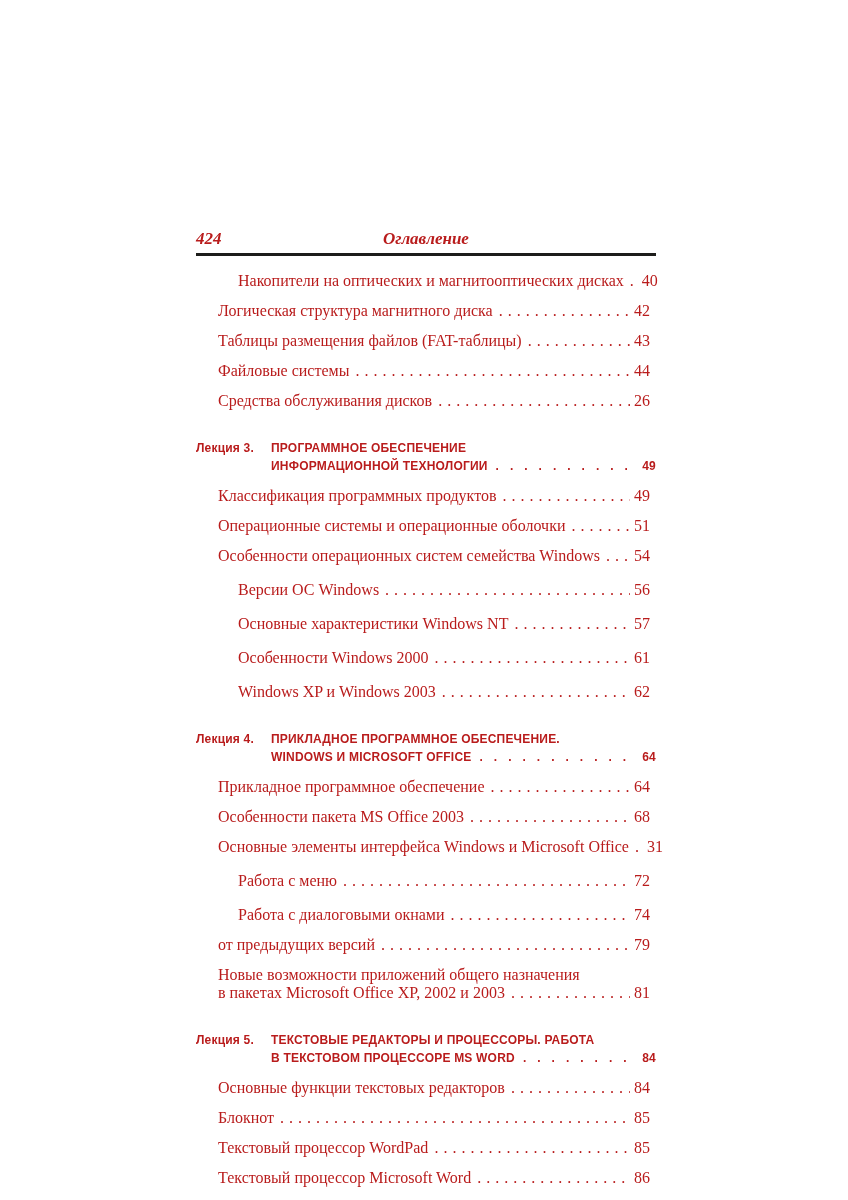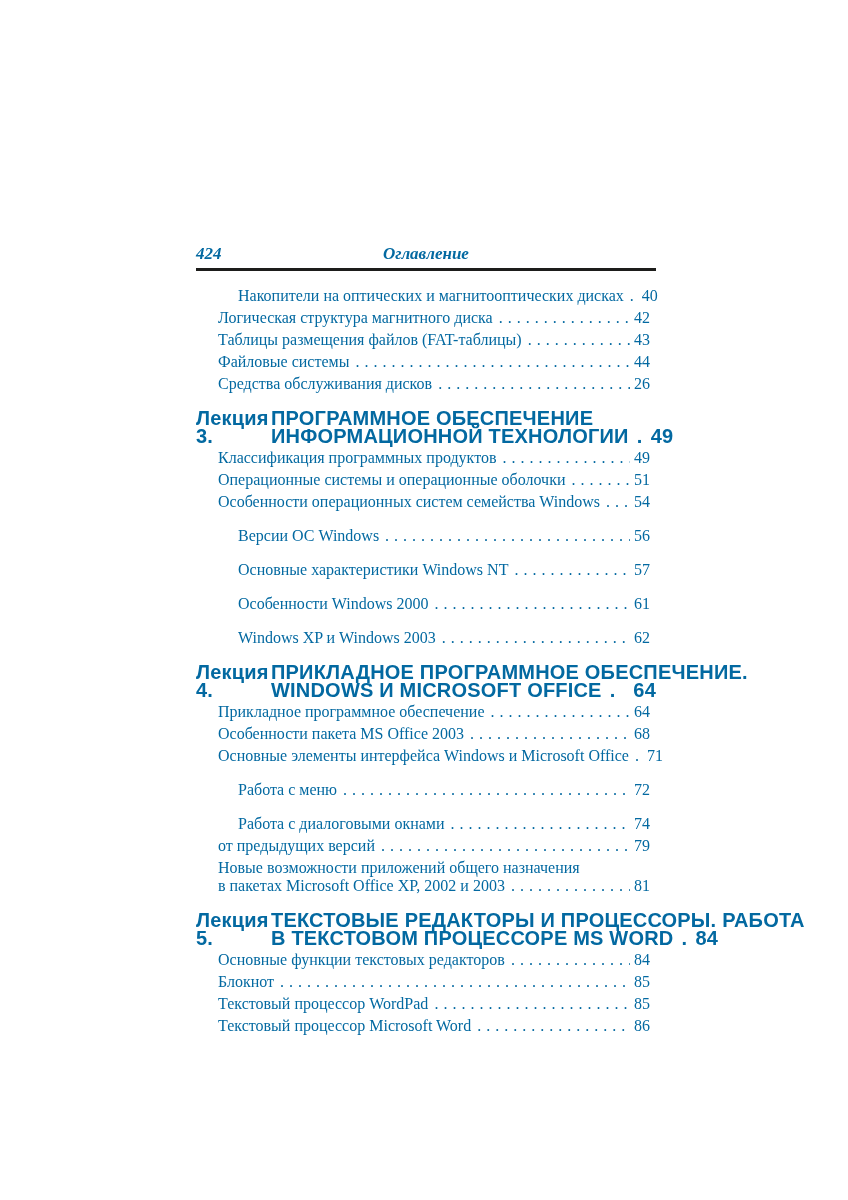--- a/index.html
+++ b/index.html
@@ -4,21 +4,21 @@
 <style>
   html, body { margin: 0; padding: 0; background: #ffffff; }
   .page {
     position: relative;
     width: 848px;
     height: 1200px;
     background: #ffffff;
     margin: 0 auto;
     overflow: hidden;
     font-family: "Liberation Serif", serif;
-    color: #0369a1;
+    color: #b91c1c;
   }
   .content {
     position: absolute;
     left: 196px;
     top: 230px;
     width: 460px;
   }
 
   
   .page-header {
@@ -26,29 +26,29 @@
     grid-template-columns: 1fr auto 1fr;
     align-items: baseline;
     border-bottom: 3px solid #1d1d1b;
     padding-bottom: 5px;
     font-style: italic;
     font-weight: bold;
     font-size: 17px;
     line-height: 18px;
   }
   .header-page-number { justify-self: start; }
-  .header-title { justify-self: center; margin-top: 15px; }
+  .header-title { justify-self: center; }
 
   
   .toc-list { margin-top: 11px; }
 
   .toc-entry {
     font-size: 16px;
     line-height: 18px;
-    margin-top: 4px;
+    margin-top: 12px;
   }
   .toc-entry.level-1 { padding-left: 22px; }
   .toc-entry.level-2 { padding-left: 42px; margin-top: 16px; }
 
   .entry-line { display: flex; align-items: baseline; }
   .entry-text { white-space: nowrap; }
 
   .leader {
     flex: 1 1 0;
     overflow: hidden;
@@ -58,25 +58,25 @@
     min-width: 8px;
   }
   .page-num {
     flex-shrink: 0;
     min-width: 22px;
   }
 
   
   .toc-section {
     display: flex;
-    margin-top: 17px;
+    margin-top: 30px;
     margin-bottom: 4px;
     font-family: "Liberation Sans", sans-serif;
     font-weight: bold;
-    font-size: 20px;
+    font-size: 12px;
     line-height: 17.5px;
     letter-spacing: 0.2px;
   }
   .section-label { width: 75px; flex-shrink: 0; }
   .section-body { flex: 1; min-width: 0; display: flex; flex-direction: column; }
   .section-line { display: flex; align-items: flex-end; }
   .section-text { white-space: nowrap; }
   .leader-h {
     flex: 1 1 0;
     overflow: hidden;
@@ -227,21 +227,21 @@
           <div class="entry-line">
             <span class="entry-text">Особенности пакета MS Office 2003</span>
             <span class="leader">........................................................................................................................</span>
             <span class="page-num">68</span>
           </div>
         </div>
         <div class="toc-entry level-1">
           <div class="entry-line">
             <span class="entry-text">Основные элементы интерфейса Windows и Microsoft Office</span>
             <span class="leader">........................................................................................................................</span>
-            <span class="page-num">71</span>
+            <span class="page-num">31</span>
           </div>
         </div>
         <div class="toc-entry level-2">
           <div class="entry-line">
             <span class="entry-text">Работа с меню</span>
             <span class="leader">........................................................................................................................</span>
             <span class="page-num">72</span>
           </div>
         </div>
         <div class="toc-entry level-2">

